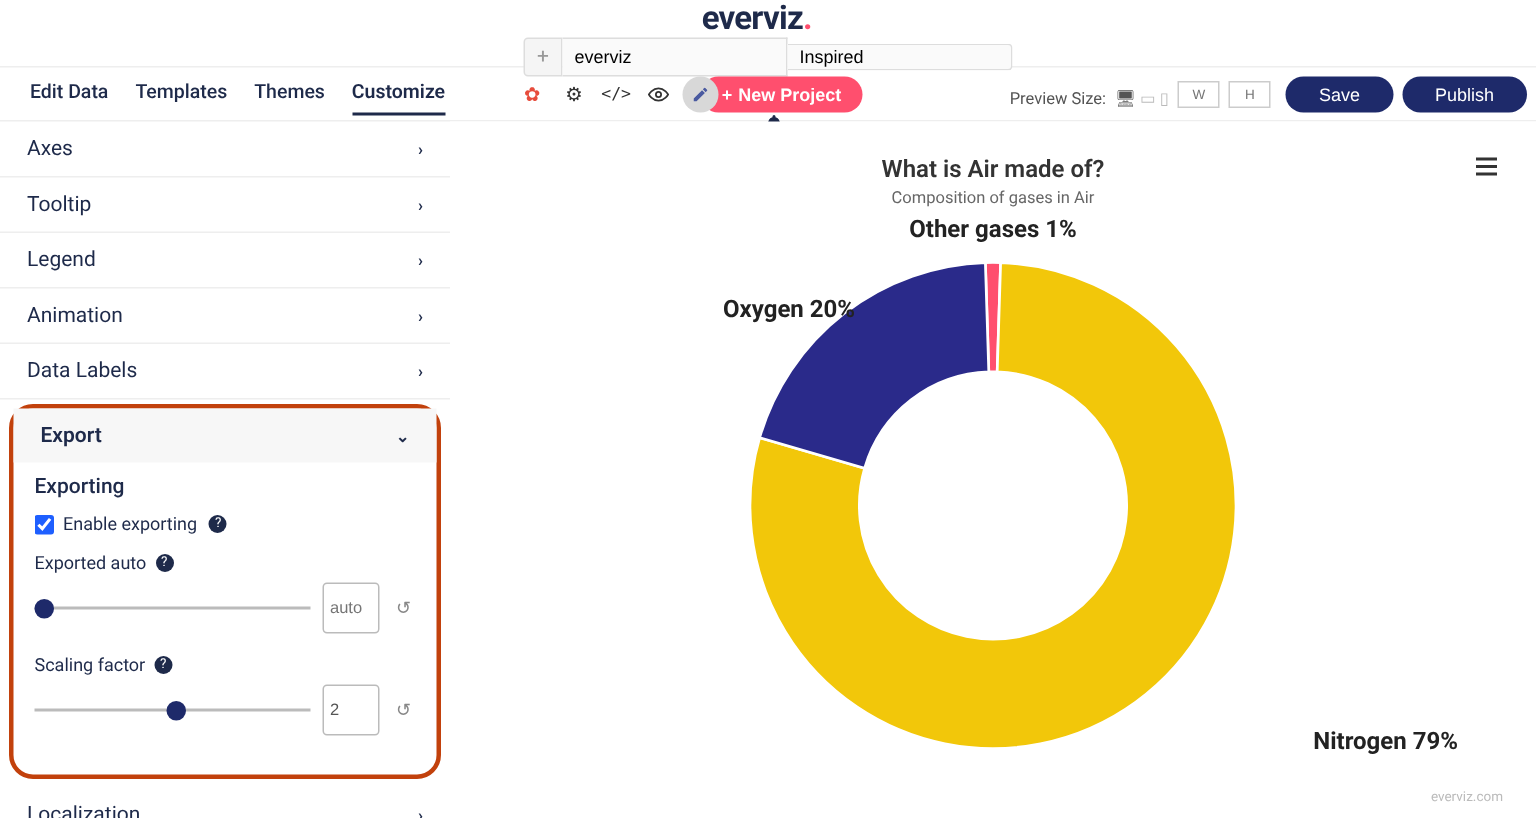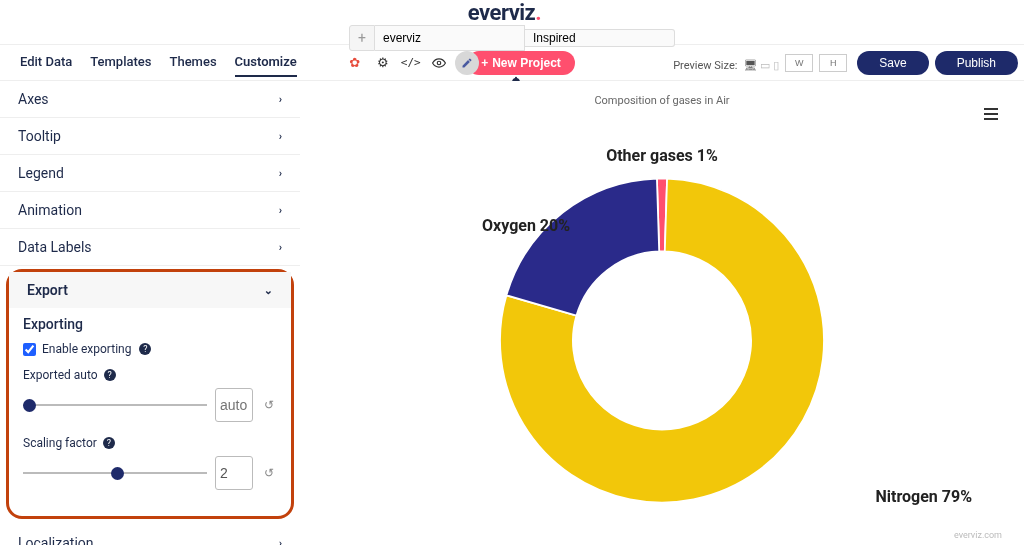--- a/index.html
+++ b/index.html
@@ -43,21 +43,21 @@
   .export-panel h4 { font-size: 14px; font-weight: 500; margin-bottom: 10px; color:#1e2a4a;}
   .chk-row { display:flex; align-items:center; gap:6px; margin-bottom:12px; font-size:12px; color:#1e2a4a;}
   .chk-row input[type=checkbox]{ width:13px; height:13px; accent-color:#1e5fff;}
   .help-ic { width:12px; height:12px; border-radius:50%; background:#1e2a4a; color:#fff; font-size:9px; display:inline-flex; align-items:center; justify-content:center; margin-left:2px;}
   .slider-row { margin-bottom: 14px; }
   .slider-row label { font-size: 12px; display:flex; align-items:center; gap:4px; margin-bottom:6px;}
   .slider-controls { display:flex; align-items:center; gap:8px;}
   .slider { flex:1; position:relative; height:14px;}
   .track { position:absolute; top:6px; left:0; right:0; height:2px; background:#bbb;}
   .thumb { position:absolute; top:1px; width:13px; height:13px; border-radius:50%; background:#1e2a6a;}
-  .val-in { width: 38px; height:22px; border:1px solid #bbb; border-radius:3px; font-size:14px; padding:16px 4px; color:#555;}
+  .val-in { width: 38px; height:34px; border:1px solid #bbb; border-radius:3px; font-size:11px; padding:4px 4px; color:#555;}
   .reset-ic { width:16px; height:16px; color:#888; cursor:pointer; display:inline-flex; align-items:center; justify-content:center;}
 
   
   .canvas { flex:1; background:#fff; padding: 10px 12px 4px 12px; position:relative;}
   .chart-card { width: 100%; height: 100%; background:#fff; position:relative;}
   .hamb { position:absolute; top:14px; right:14px; cursor:pointer; display:flex; flex-direction:column; gap:3px;}
   .hamb span{ width:14px; height:2px; background:#333; display:block;}
   .chart-title { text-align:center; font-size:16px; font-weight:600; color:#333; padding-top:12px;}
   .chart-sub { text-align:center; font-size:11px; color:#666; margin-top:3px;}
   .donut-wrap { position:absolute; left:50%; top:55%; transform:translate(-50%,-50%);}
@@ -206,30 +206,31 @@
       </div>
   </div>
 
   <div class="canvas">
     <div class="chart-card">
       <div class="hamb">
           <span></span>
           <span></span>
           <span></span>
         </div>
+      <div class="chart-title">What is Air made of?</div>
       <div class="chart-sub">Composition of gases in Air</div>
 
       <div class="donut-wrap">
         <svg id="donut-svg" width="360" height="360" viewBox="0 0 200 200">
             <path d="M 97.17303168296846 10.044409567084159 A 90 90 0 0 1 102.82696831703156 10.044409567084159 L 101.55483257436735 50.524425261896276 A 49.50000000000001 49.50000000000001 0 0 0 98.44516742563265 50.524425261896276 Z" fill="#ff4f6e" stroke="#fff" stroke-width="1"></path>
             <path d="M 102.82696831703156 10.044409567084159 A 90 90 0 1 1 13.57356828907514 74.8908004564693 L 52.46546255899132 86.1899402510581 A 49.50000000000001 49.50000000000001 0 1 0 101.55483257436735 50.524425261896276 Z" fill="#f2c70a" stroke="#fff" stroke-width="1"></path>
             <path d="M 13.57356828907514 74.8908004564693 A 90 90 0 0 1 97.17303168296853 10.044409567084159 L 98.44516742563269 50.524425261896276 A 49.50000000000001 49.50000000000001 0 0 0 52.46546255899132 86.1899402510581 Z" fill="#2a2a8a" stroke="#fff" stroke-width="1"></path>
           </svg>
       </div>
 
       <div class="dlabel" style="top:52px; left:50%; transform:translateX(-50%);">Other gases 1%</div>
-      <div class="dlabel" style="top:122px; left:170px;">Oxygen 20%</div>
+      <div class="dlabel" style="top:105px; left:170px;">Oxygen 20%</div>
       <div class="dlabel" style="bottom:38px; right:40px;">Nitrogen 79%</div>
 
       <div class="watermark">everviz.com</div>
     </div>
   </div>
 </div>
 
 </body></html>

